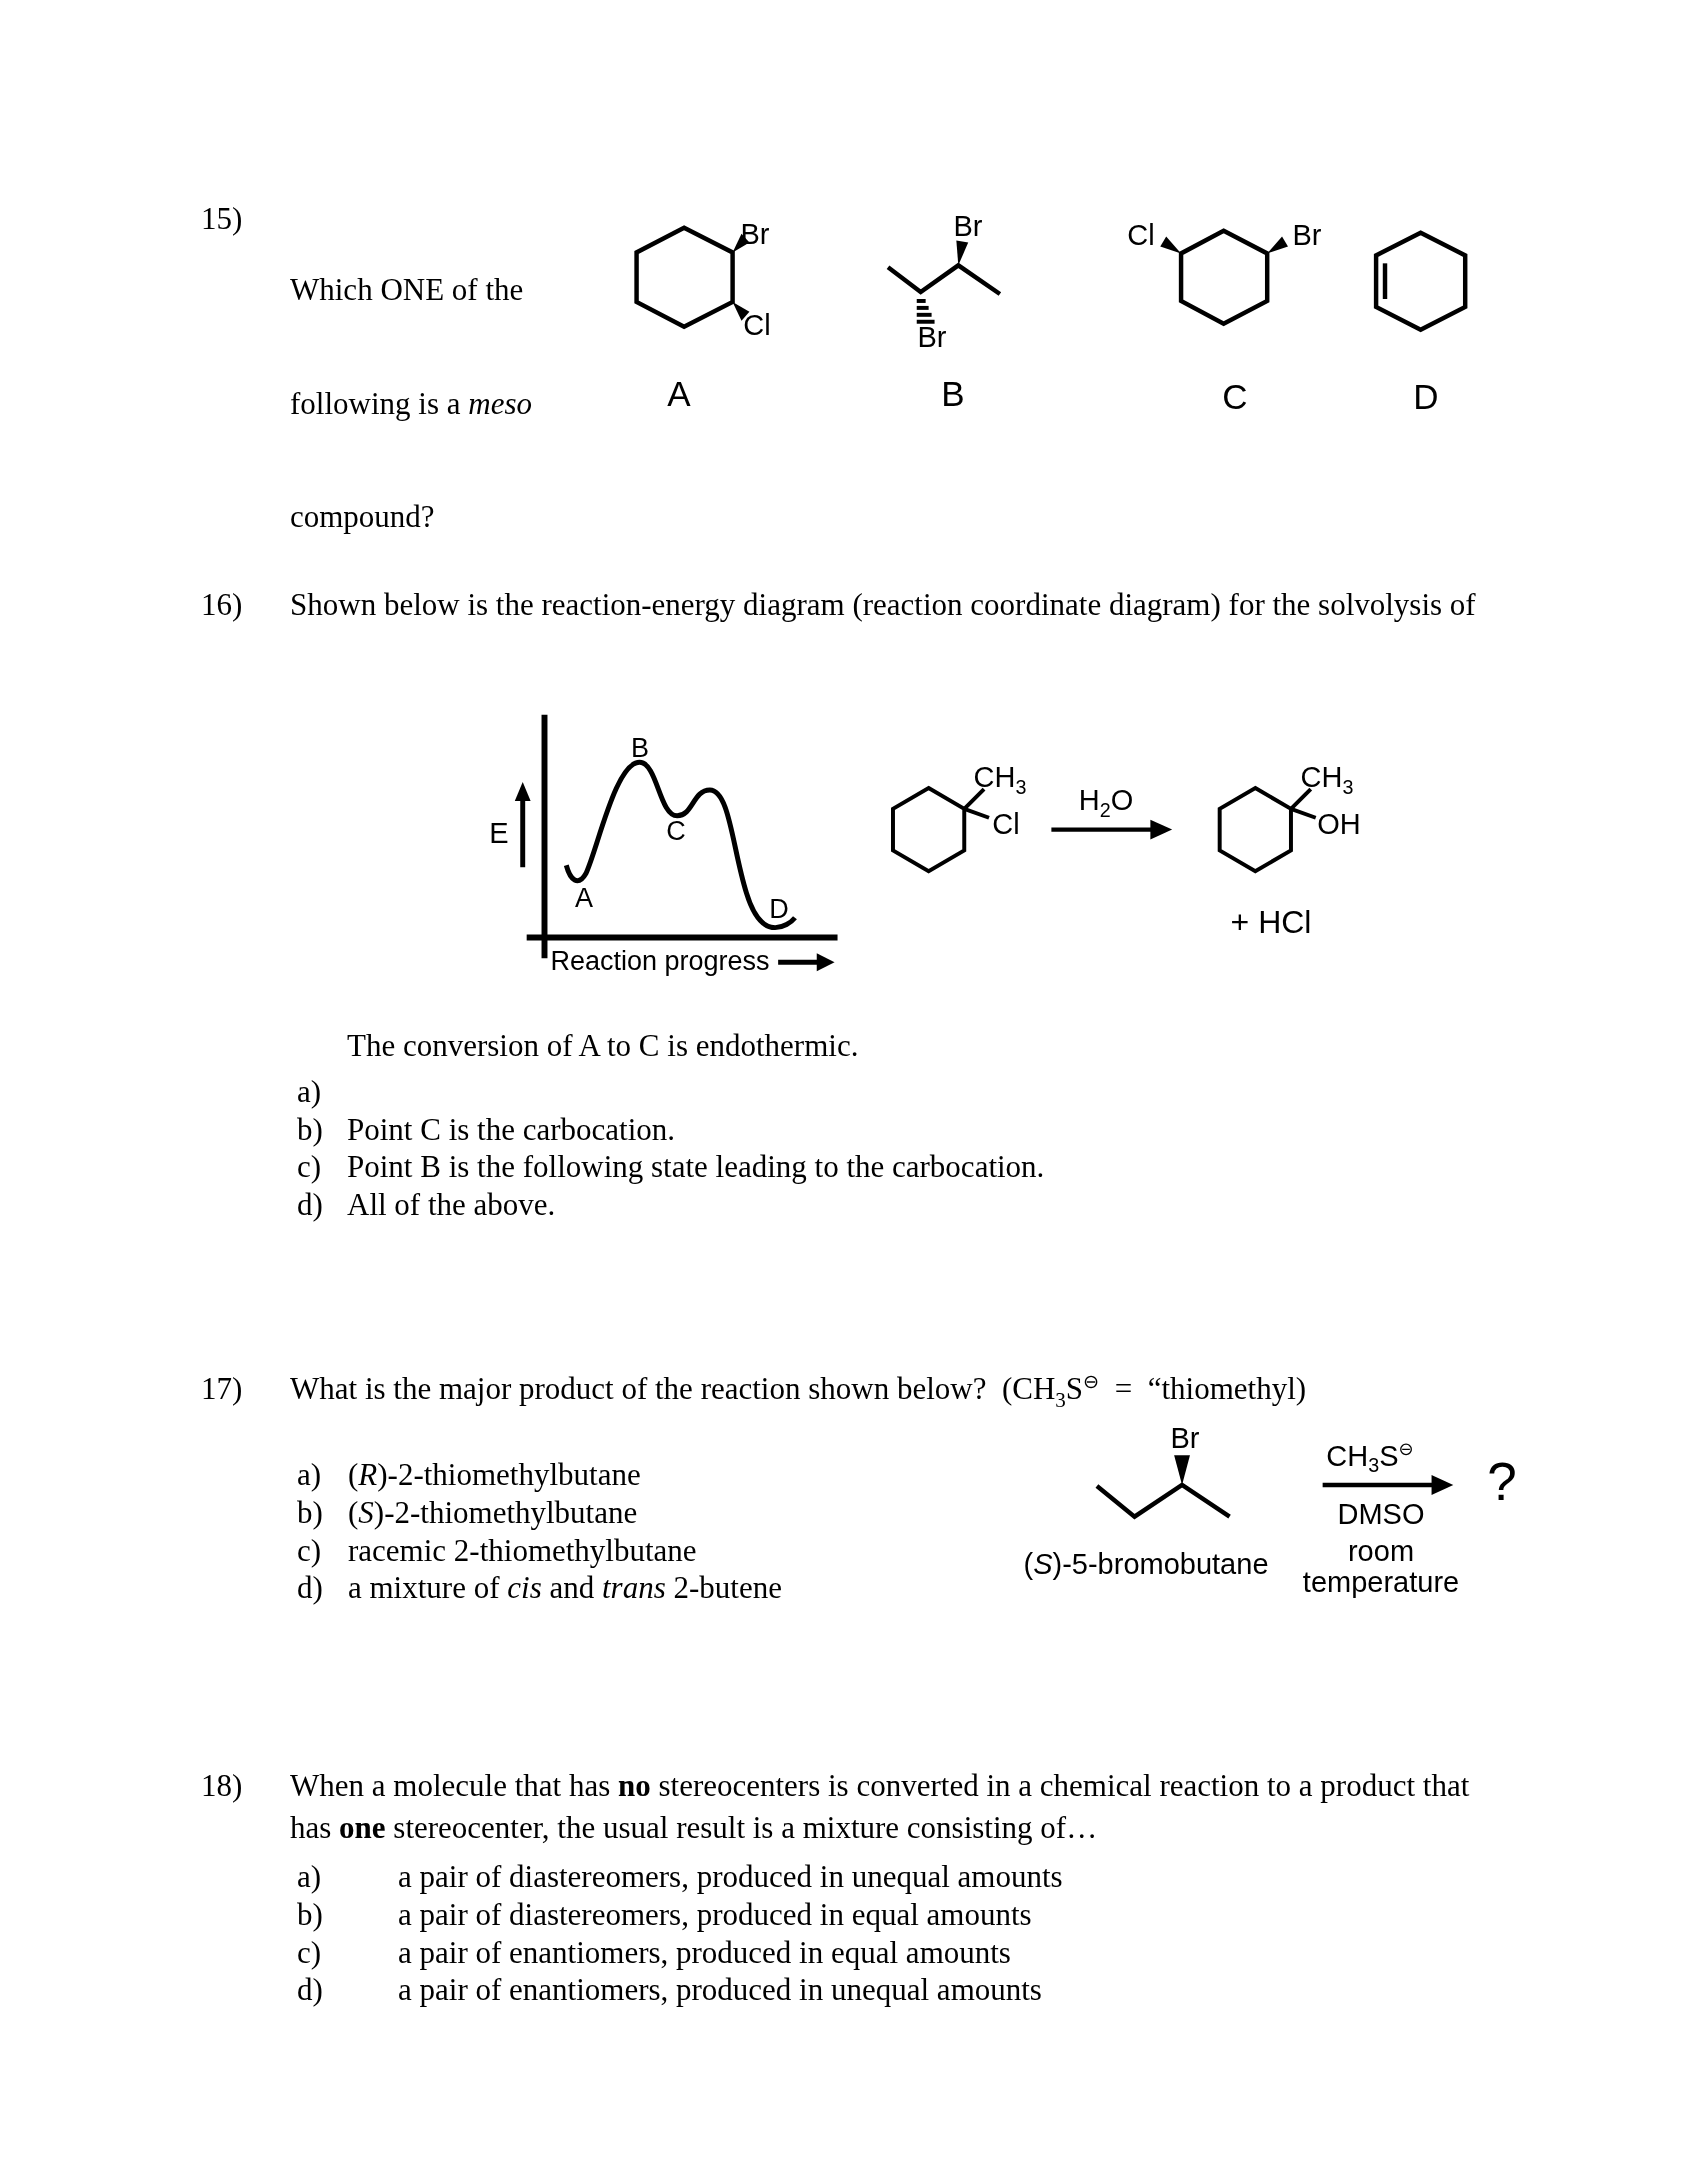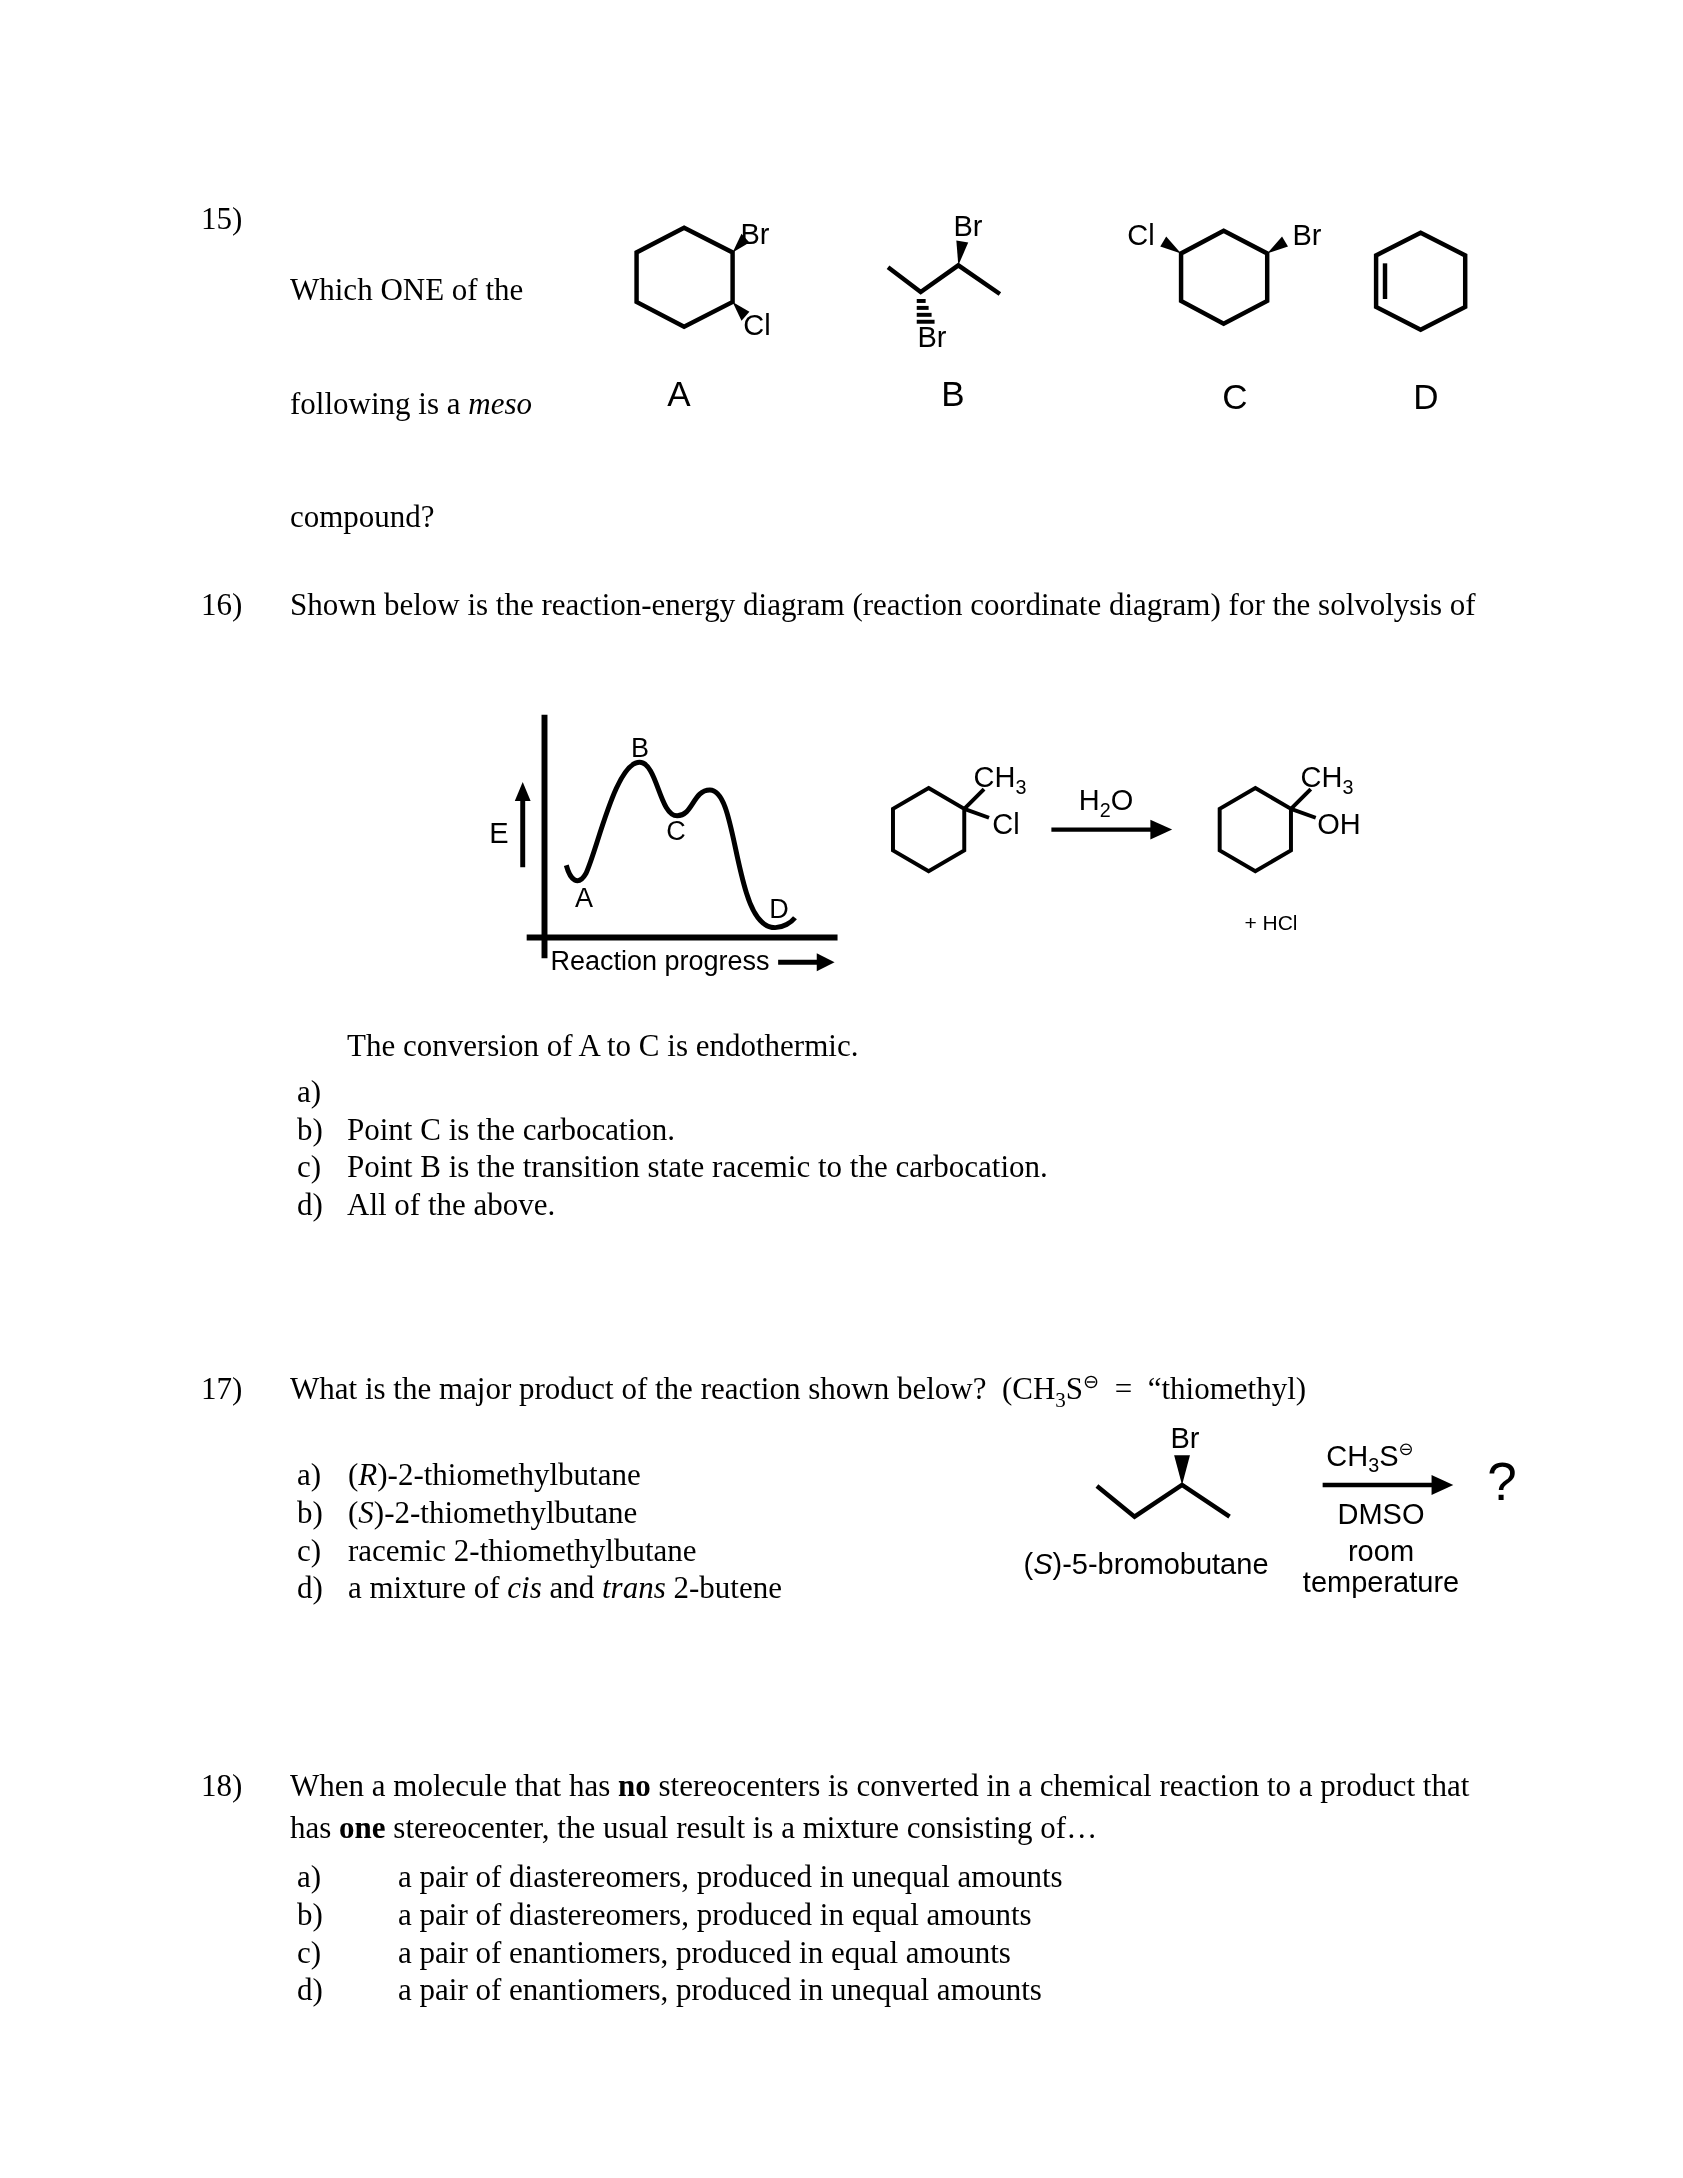--- a/index.html
+++ b/index.html
@@ -6,21 +6,21 @@
   .page { position:relative; width:1683px; height:2178px; background:#ffffff;
           font-family:"Liberation Serif", serif; color:#000; overflow:hidden; }
   .art  { position:absolute; left:0; top:0; }
   .abs  { position:absolute; }
   .t    { font-size:31px; white-space:pre; line-height:1.15; }
   .qblock div { line-height:42px; white-space:pre; }
   .chem { position:absolute; font-family:"Liberation Sans", sans-serif; font-size:29px;
           white-space:pre; transform:translate(-50%,-50%); line-height:1; }
   .chem-sm { font-size:27px; }
   .chem-lg { font-size:35px; }
-  .byp  { font-size:21px; }
+  .byp  { font-size:32px; }
   .qmark{ font-size:53px; }
   sub { font-size:68%; }
   sup { font-size:62%; }
   i { font-style:italic; } b { font-weight:bold; }
 </style>
 </head>
 <body>
 
 <div class="page">
 
@@ -117,21 +117,21 @@
   <div class="chem" style="left:1106px; top:803px"><span>H</span><sub>2</sub><span>O</span></div>
   <div class="chem" style="left:1327px; top:780px"><span>CH</span><sub>3</sub></div>
   <div class="chem" style="left:1339px; top:824px">OH</div>
   <div class="chem byp" style="left:1271px; top:922px">+ HCl</div>
 
   <div class="abs t" style="left:297px; top:1074px">a)</div>
   <div class="abs t" style="left:347px; top:1028px"><span>The conversion of A to C is endothermic.</span></div>
   <div class="abs t" style="left:297px; top:1112px">b)</div>
   <div class="abs t" style="left:347px; top:1112px"><span>Point C is the carbocation.</span></div>
   <div class="abs t" style="left:297px; top:1149px">c)</div>
-  <div class="abs t" style="left:347px; top:1149px"><span>Point B is the transition state racemic to the carbocation.</span></div>
+  <div class="abs t" style="left:347px; top:1149px"><span>Point B is the following state leading to the carbocation.</span></div>
   <div class="abs t" style="left:297px; top:1187px">d)</div>
   <div class="abs t" style="left:347px; top:1187px"><span>All of the above.</span></div>
 
   <div class="abs t" style="left:201px; top:1371px">17)</div>
   <div class="abs t" style="left:290px; top:1371px"><span>What is the major product of the reaction shown below?  (CH</span><sub>3</sub><span>S</span><sup>⊖</sup><span>  =  “thiomethyl)</span></div>
 
   <div class="abs t" style="left:297px; top:1457px">a)</div>
   <div class="abs t" style="left:348px; top:1457px"><span>(</span><i>R</i><span>)-2-thiomethylbutane</span></div>
   <div class="abs t" style="left:297px; top:1495px">b)</div>
   <div class="abs t" style="left:348px; top:1495px"><span>(</span><i>S</i><span>)-2-thiomethylbutane</span></div>

